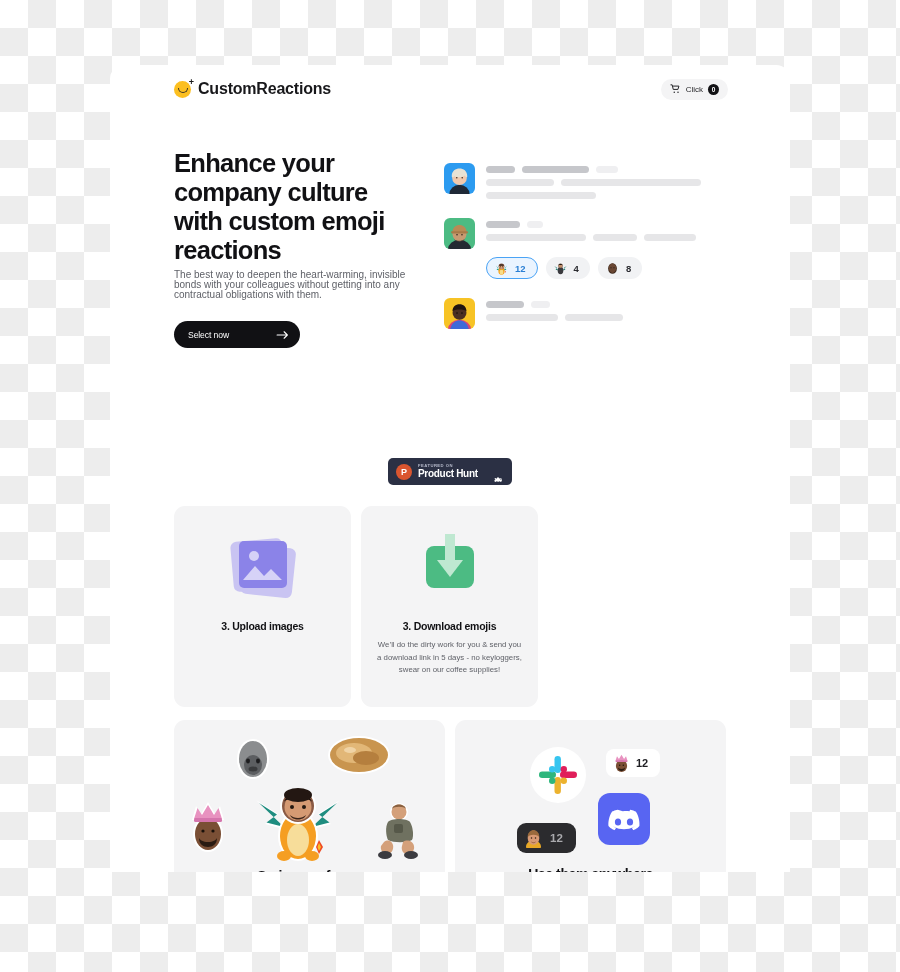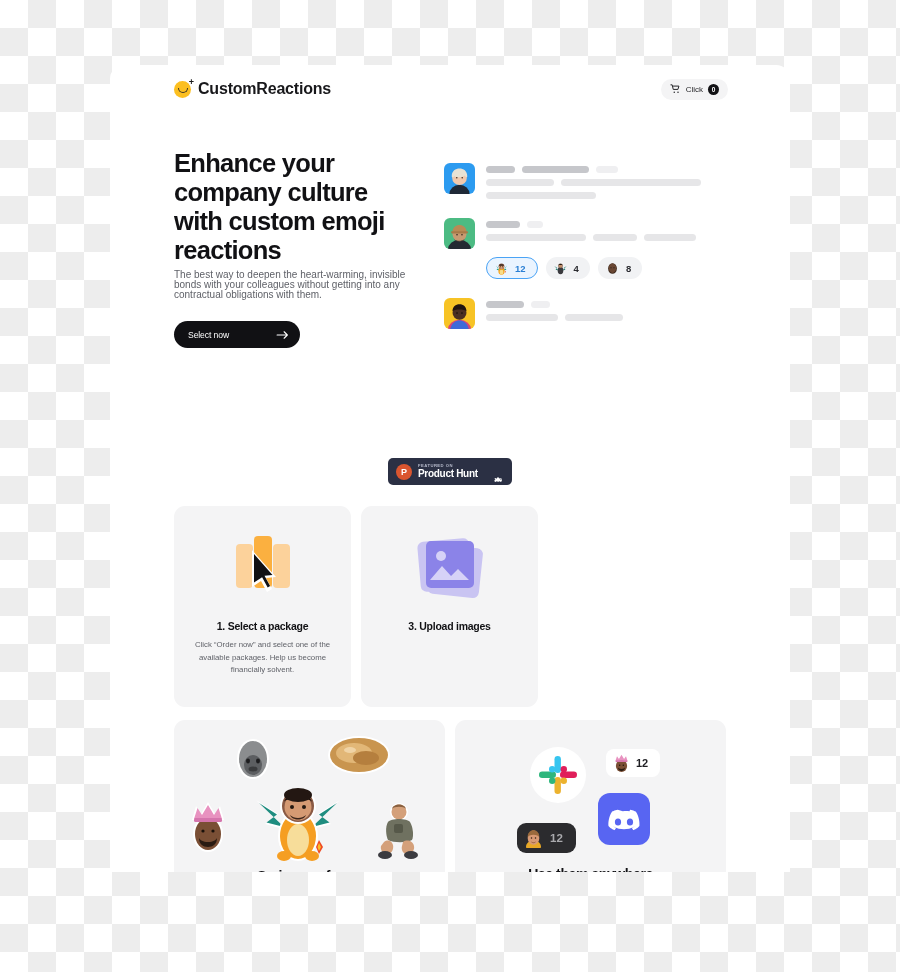--- a/index.html
+++ b/index.html
@@ -481,47 +481,45 @@
       </span>
       <span class="ph-vote">
         <span class="ph-caret"></span>
         <span class="ph-num">109</span>
       </span>
     </div>
   </div>
 
   <div class="features">
 
-    <div class="fcard">
-      <div class="fcard-ico">
-        <svg width="78" height="76" viewBox="0 0 78 76">
-          <rect x="12" y="14" width="17" height="44" rx="4" fill="#FCD29B"></rect>
-          <rect x="49" y="14" width="17" height="44" rx="4" fill="#FCD29B"></rect>
-          <rect x="30" y="6" width="18" height="52" rx="4" fill="#FBB040"></rect>
-          <path d="M28 20l24 27-10 1 6 11-5 3-6-11-9 6z" fill="#ffffff"></path>
-          <path d="M30 24l18.5 21-8 .8 5.6 10.2-2.4 1.4-5.6-10.2-8.1 5.4z" fill="#111114"></path>
-        </svg>
-      </div>
-      <div class="fcard-title">1. Select a package</div>
-      <div class="fcard-body">Click “Order now” and select one of the available packages. Help us become financially solvent.</div>
-    </div>
 
     <div class="fcard">
       <div class="fcard-ico">
         <svg width="78" height="76" viewBox="0 0 78 76">
           <rect x="8" y="10" width="52" height="50" rx="6" fill="#C9C4F2" transform="rotate(-5 34 35)"></rect>
           <rect x="18" y="16" width="52" height="50" rx="6" fill="#C9C4F2" transform="rotate(6 44 41)"></rect>
           <rect x="15" y="11" width="48" height="47" rx="5" fill="#8B83E8"></rect>
           <circle cx="30" cy="26" r="5" fill="#D6D2F7"></circle>
           <path d="M19 50l12-14 9 10 7-7 11 11z" fill="#D6D2F7"></path>
         </svg>
       </div>
       <div class="fcard-title">3. Upload images</div>
     </div>
 
+    <div class="fcard">
+      <div class="fcard-ico">
+        <svg width="78" height="76" viewBox="0 0 78 76">
+          <rect x="15" y="16" width="48" height="42" rx="8" fill="#4CBB83"></rect>
+          <rect x="34" y="4" width="10" height="32" fill="#BFE8D1"></rect>
+          <path d="M26 30h26L39 47z" fill="#BFE8D1"></path>
+        </svg>
+      </div>
+      <div class="fcard-title">3. Download emojis</div>
+      <div class="fcard-body">We’ll do the dirty work for you &amp; send you a download link in 5 days - no keyloggers, swear on our coffee supplies!</div>
+    </div>
 
   </div>
 
   <div class="bottom">
 
     <div class="bcard">
       <div>
 
         <span class="sticker" style="left:58px; top:16px;">
           <svg width="42" height="44" viewBox="0 0 42 44">

